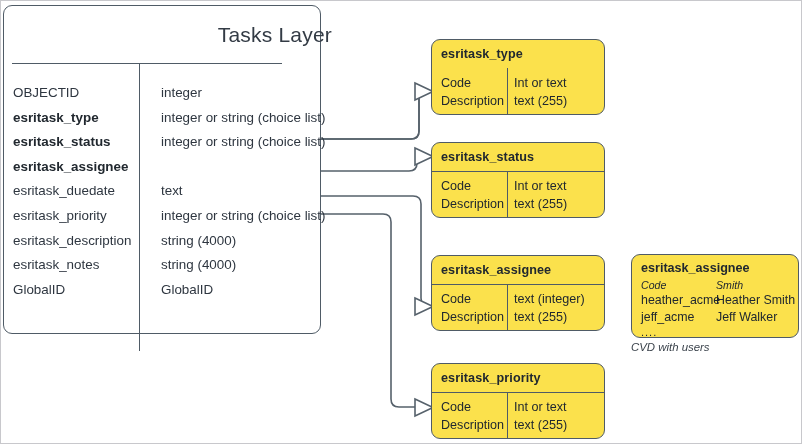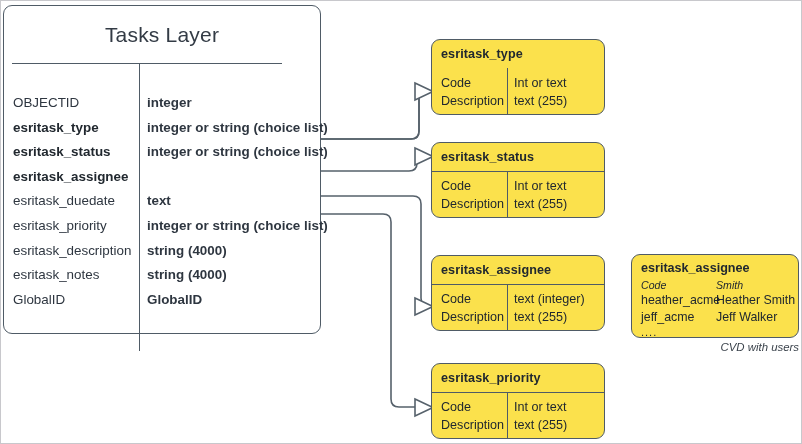--- a/index.html
+++ b/index.html
@@ -54,26 +54,26 @@
     border-radius: 9px;
   }
   #tasks-layer {
     left: 2px;
     top: 4px;
     width: 318px;
     height: 329px;
   }
   .entity-title {
     position: absolute;
-    left: 0;
+    left: 12px;
     top: 0;
     width: 100%;
     height: 57px;
     line-height: 57px;
-    text-align: center;
+    text-align: right;
     font-size: 21px;
     color: #333b45;
     letter-spacing: 0.2px;
   }
   .entity-hrule {
     position: absolute;
     left: 8px;
     top: 57px;
     width: 270px;
     height: 0;
@@ -85,37 +85,36 @@
     top: 57px;
     width: 0;
     height: 288px;
     border-left: 1.6px solid #4f5b66;
   }
   .field-list {
     position: absolute;
     left: 0;
     top: 78px;
     width: 100%;
-    margin-top: 10px;
   }
   .field-row {
     position: relative;
     height: 24.6px;
   }
   .field-name,
   .field-type {
     position: absolute;
     top: 0;
     font-size: 13.4px;
     color: #2e3640;
     white-space: nowrap;
     line-height: 18px;
   }
   .field-name { left: 9px; }
-  .field-type { left: 143px; font-weight: bold; }
+  .field-type { left: 157px; }
   .field-row.bold .field-name {
     font-weight: bold;
     color: #21282f;
   }
 
   
   .dbox {
     position: absolute;
     box-sizing: border-box;
     background: #fbe14c;
@@ -202,21 +201,21 @@
   .cvd-r-head { top: 24px; }
   .cvd-r0     { top: 38px; }
   .cvd-r1     { top: 55px; }
   .cvd-r2     { top: 71px; font-size: 11px; letter-spacing: 1px; }
 
   #cvd-caption {
     position: absolute;
     left: 630px;
     top: 340px;
     width: 168px;
-    text-align: right;
+    text-align: left;
     font-size: 11.4px;
     font-style: italic;
     color: #3a424b;
   }
 </style>
 </head>
 <body>
 
 <div id="canvas">
 

